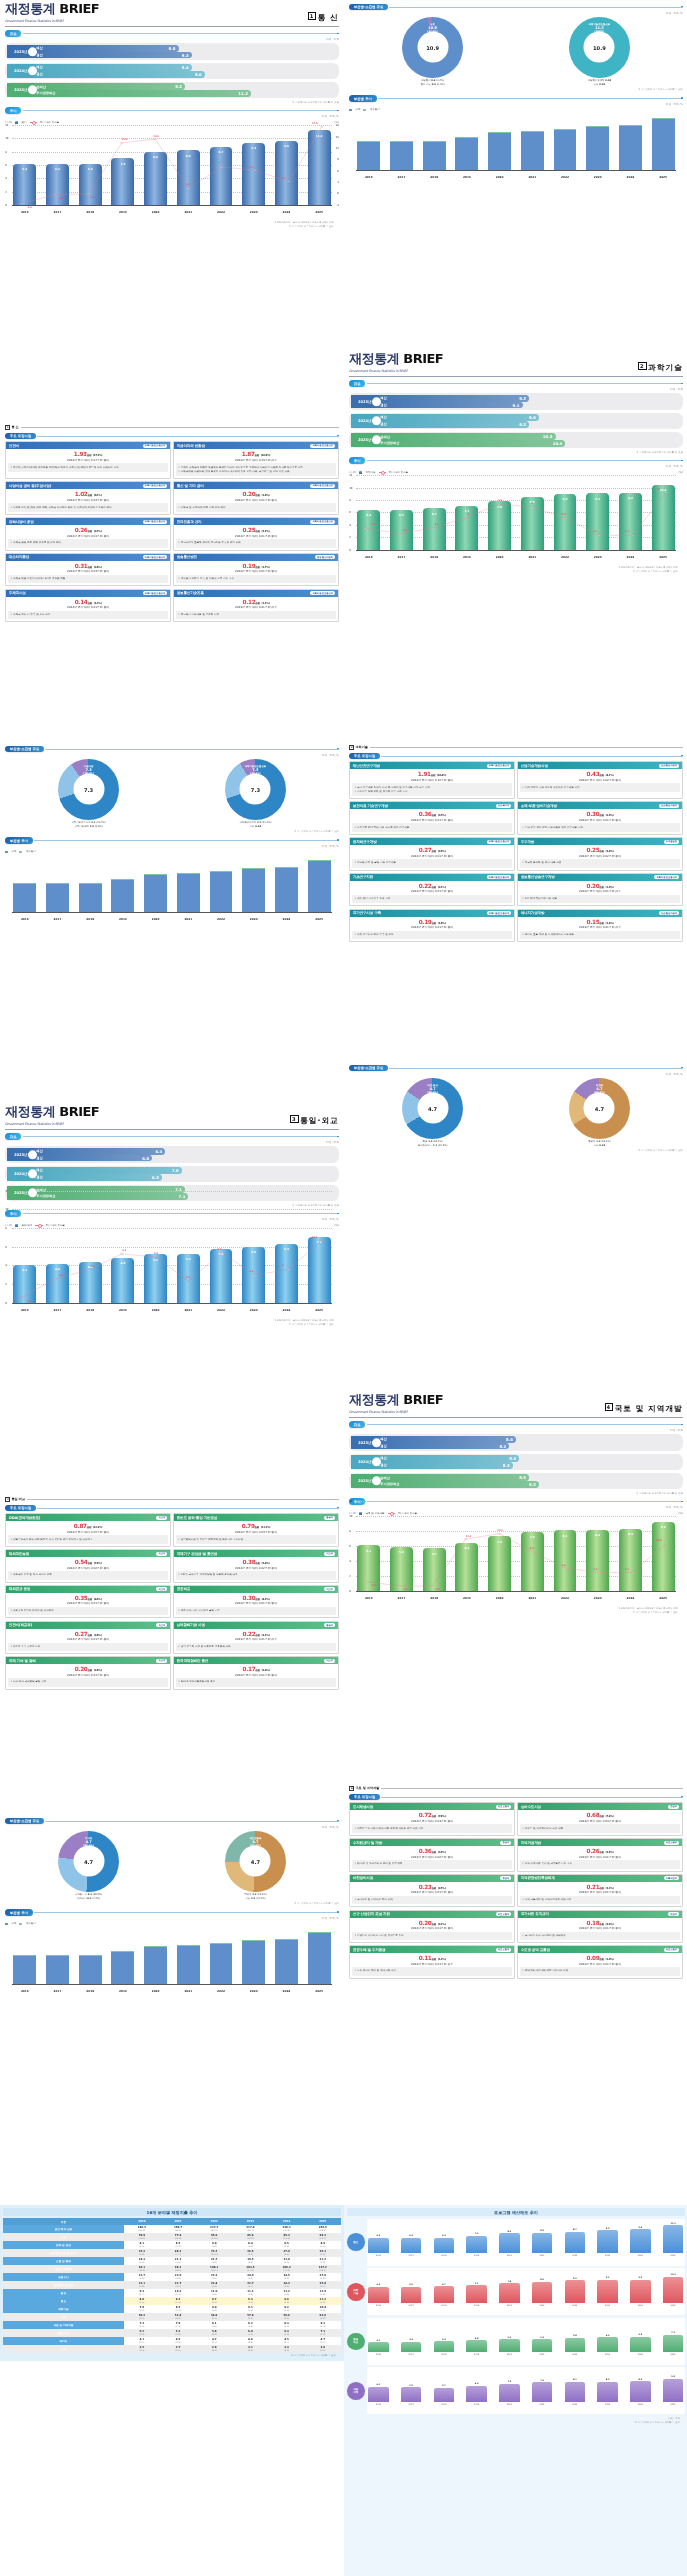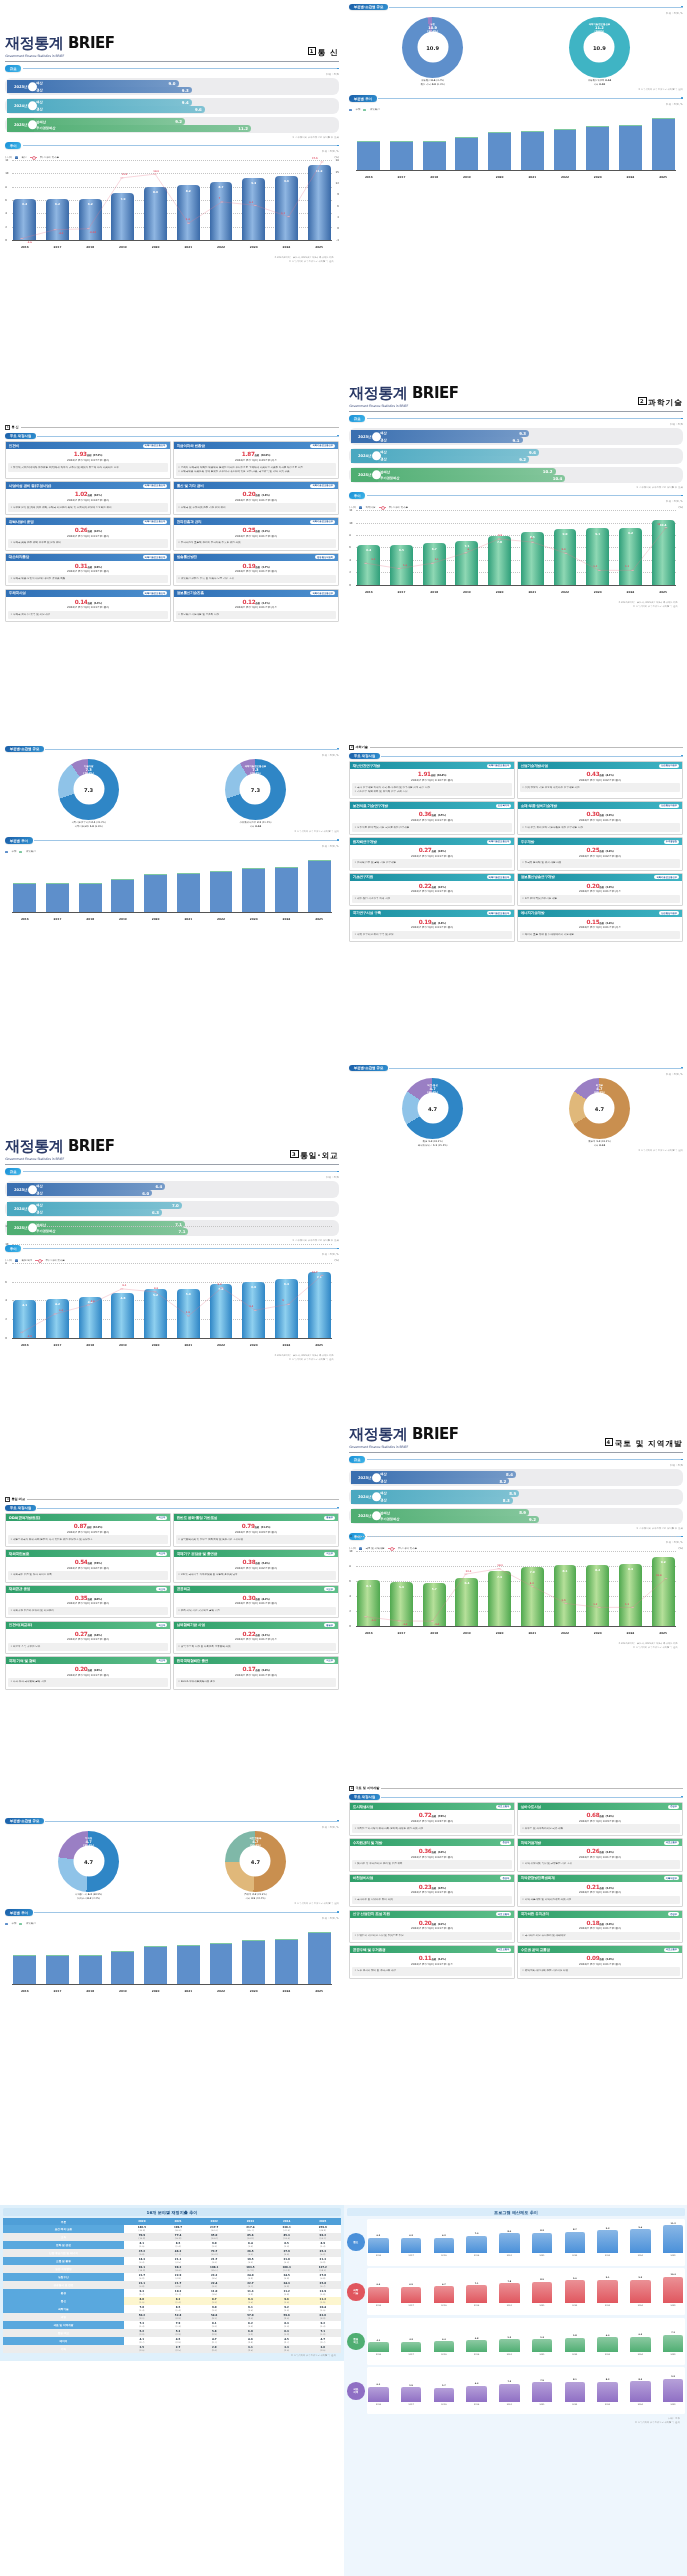--- a/index.html
+++ b/index.html
@@ -7,21 +7,21 @@
     width:688px; height:3018px;
     background:#fff;
     font-family:"DejaVu Sans","Liberation Sans",sans-serif;
     font-size:3.1px; color:#222; position:relative; overflow:hidden;
   }
   .page { position:absolute; background:#fff; }
 
   
   .hdr { display:flex; align-items:flex-end; justify-content:space-between;
          padding:0 5.2px 2.1px 5.2px; }
-  .hdr-logo .ko { font-size:15px; font-weight:bold; color:#2b3a67; letter-spacing:-0.5px;margin-top:34px; }
+  .hdr-logo .ko { font-size:13px; font-weight:bold; color:#2b3a67; letter-spacing:-0.5px; }
   .hdr-logo .ko b { color:#111; font-family:"DejaVu Sans",sans-serif; }
   .hdr-logo .en { font-size:3.2px; color:#3a4a7a; letter-spacing:-0.1px; margin-top:0.5px;}
   .hdr-sec { font-size:7.7px; font-weight:bold; color:#111; letter-spacing:1px; white-space:nowrap;}
   .hdr-sec .num { border:0.7px solid #111; font-size:5.2px; padding:0 1px; margin-right:1.5px; vertical-align:1.5px;}
   .hdr-rule { height:0.6px; background:#9aa0aa; margin:1.5px 5.2px 0 5.2px; }
 
   
   .pill-row { display:flex; align-items:center; margin:3.6px 5.2px 0 5.2px; }
   .pill { background:linear-gradient(135deg,#1a8fd6,#3fb5e8); color:#fff; font-size:3.4px;
           font-weight:bold; border-radius:4.6px; padding:1.3px 4.6px; white-space:nowrap;

